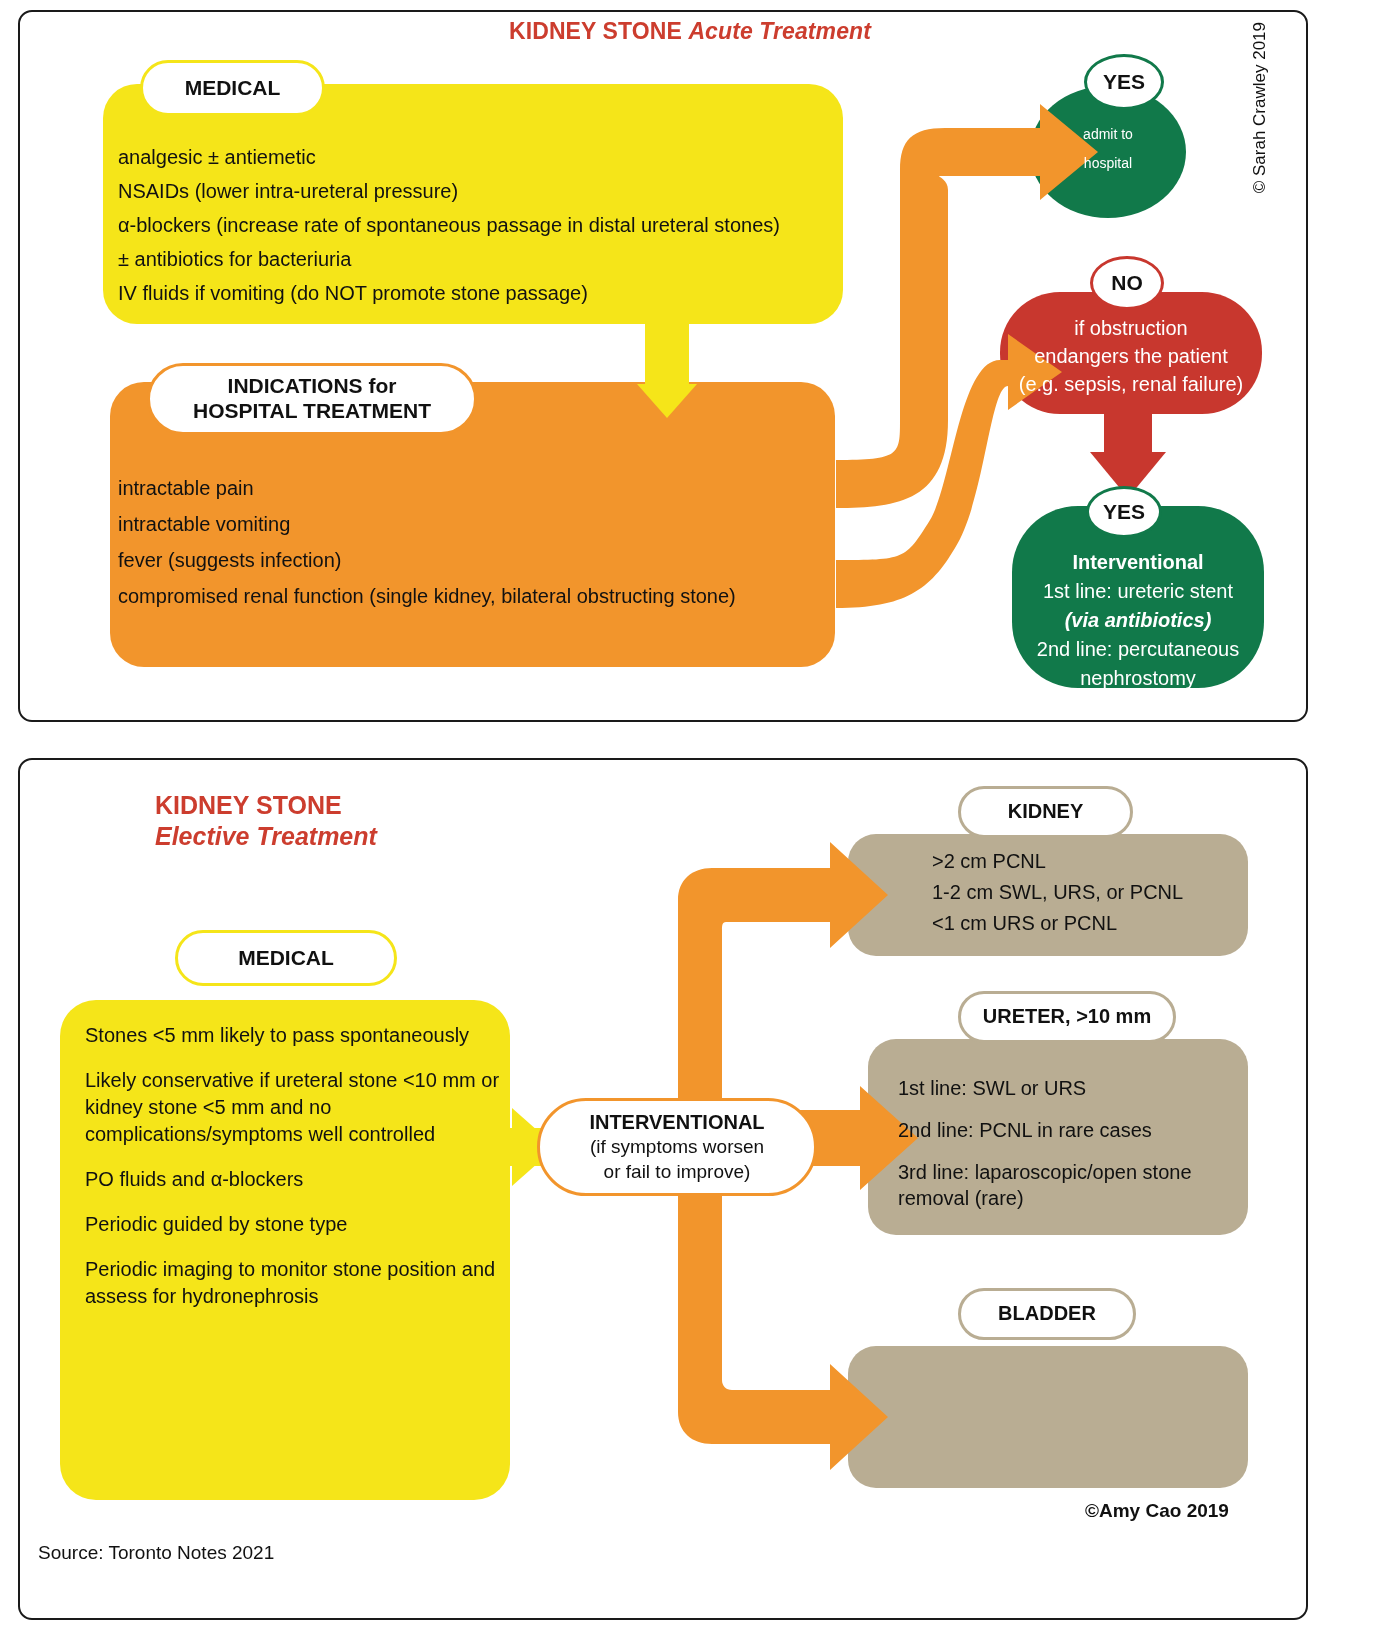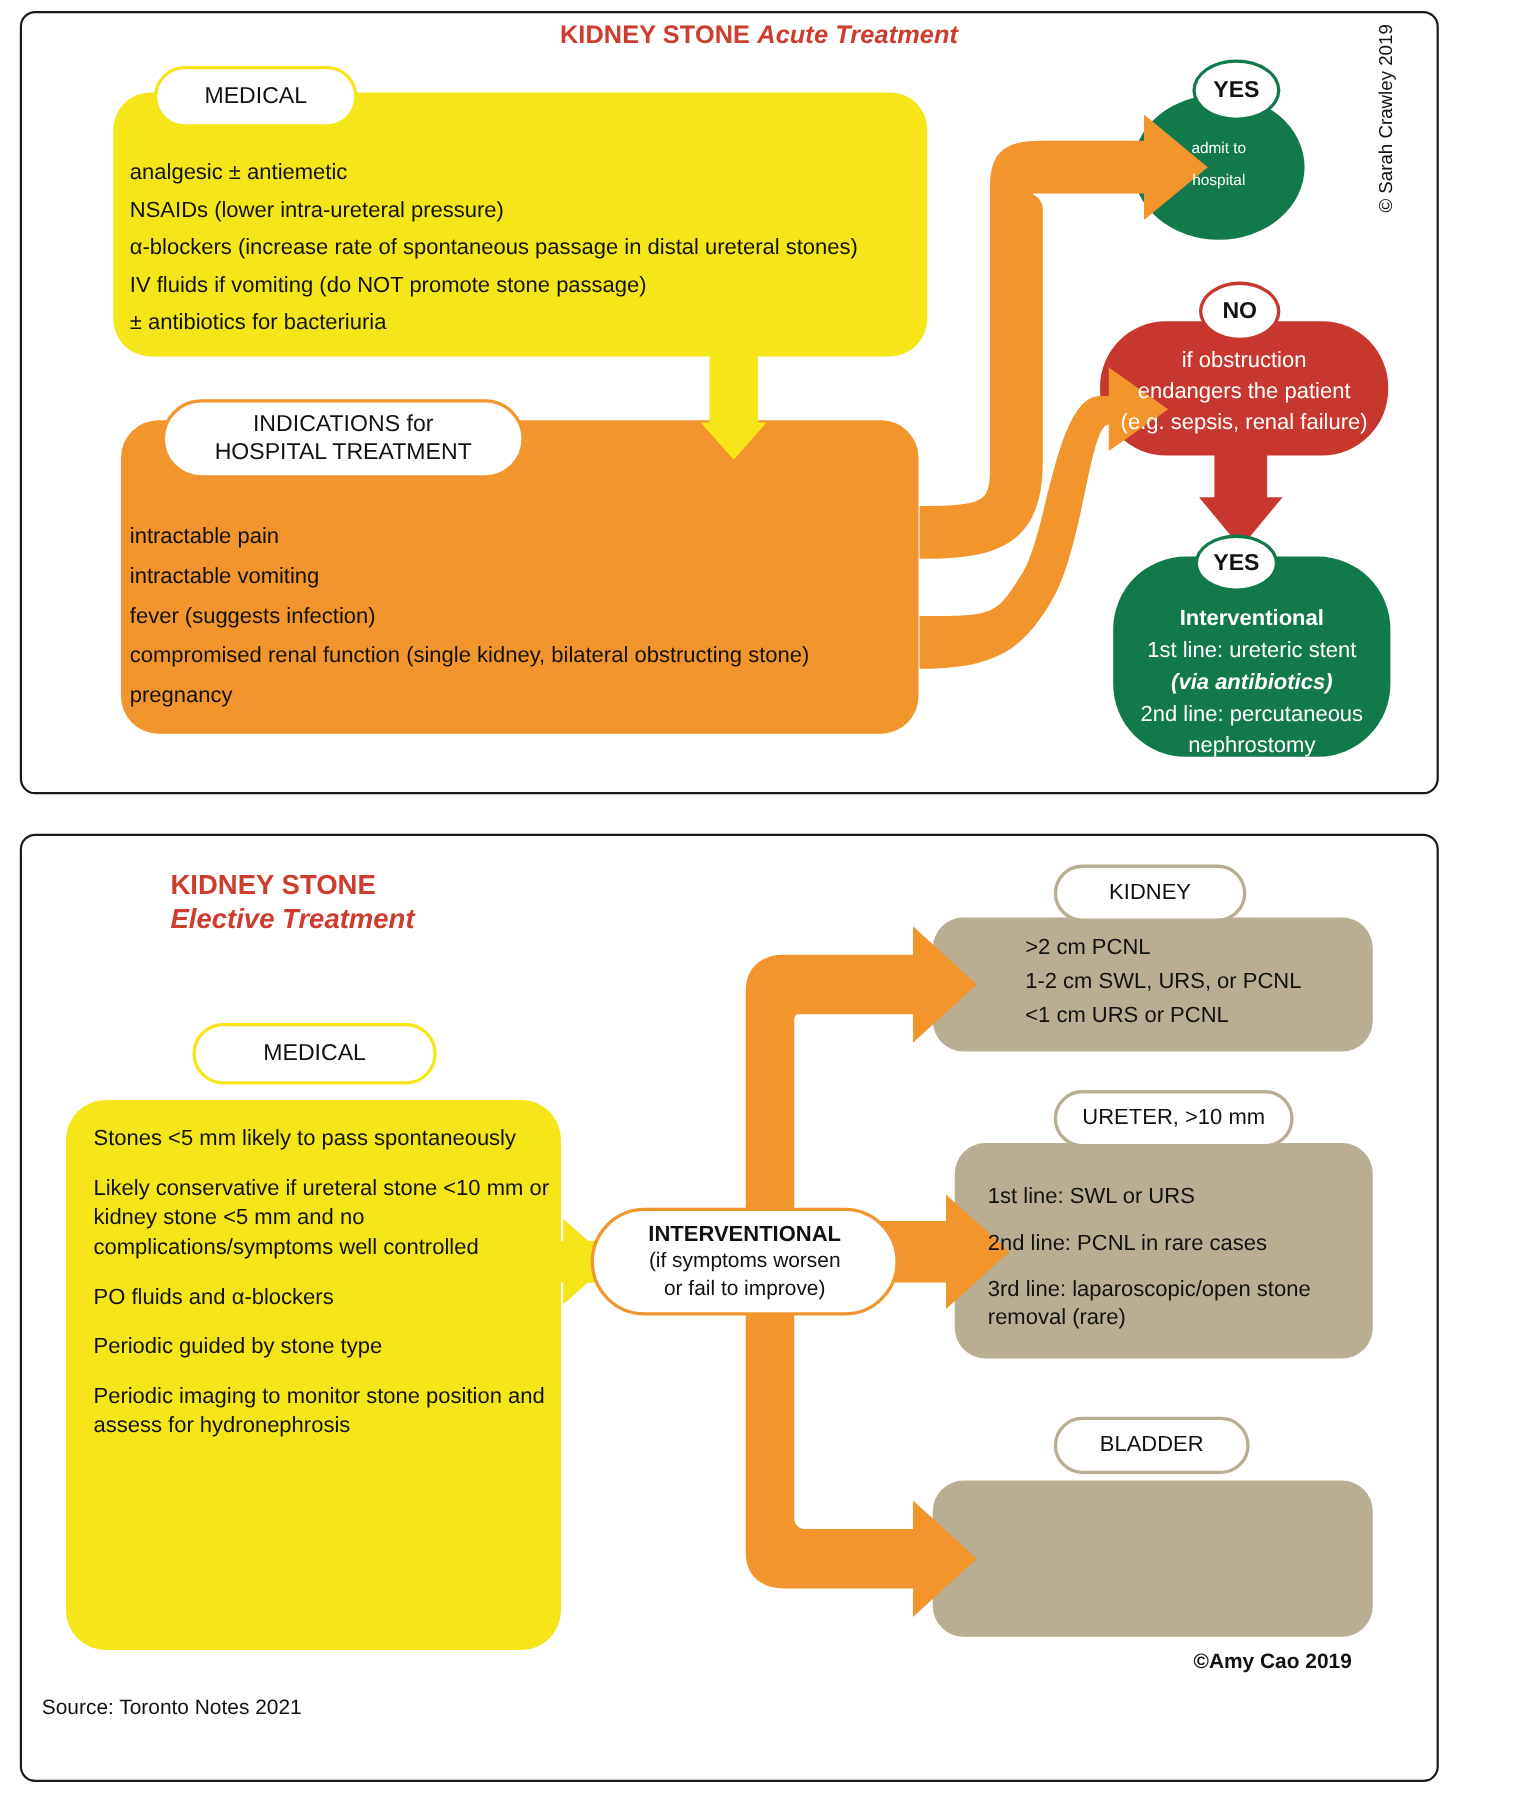--- a/index.html
+++ b/index.html
@@ -44,21 +44,21 @@
   .tan    { background: #b9ad93; }
   .green  { background: #11794a; }
   .red    { background: #c8372e; }
 
   .cap {
     position: absolute;
     background: #fff;
     border-radius: 40px;
     display: flex; align-items: center; justify-content: center;
     text-align: center;
-    font-weight: normal; color: #111;
+    font-weight: bold; color: #111;
     line-height: 1.18;
     z-index: 6;
   }
   .cap.y { border: 3px solid #f5e519; }
   .cap.o { border: 3px solid #f2952c; }
   .cap.t { border: 3px solid #b9ad93; }
 
   .list { position: absolute; color: #111; z-index: 5; }
   .list div { white-space: nowrap; }
 
@@ -217,35 +217,34 @@
   </div>
 
   <div id="copy-sarah">© Sarah Crawley 2019</div>
 
   <div class="body-box yellow" id="medical-box"></div>
   <div class="cap y" id="medical-cap">MEDICAL</div>
   <div class="list" id="medical-list">
     <div>analgesic ± antiemetic</div>
     <div>NSAIDs (lower intra-ureteral pressure)</div>
     <div>α-blockers (increase rate of spontaneous passage in distal ureteral stones)</div>
+    <div>± antibiotics for bacteriuria</div>
     <div>IV fluids if vomiting (do NOT promote stone passage)</div>
-    <div>± antibiotics for bacteriuria</div>
   </div>
 
   <div class="body-box orange" id="indications-box"></div>
   <div class="cap o" id="indications-cap">
     <span>INDICATIONS for</span>
     <span>HOSPITAL TREATMENT</span>
   </div>
   <div class="list" id="indications-list">
     <div>intractable pain</div>
     <div>intractable vomiting</div>
     <div>fever (suggests infection)</div>
     <div>compromised renal function (single kidney, bilateral obstructing stone)</div>
-    <div>pregnancy</div>
   </div>
 
   <div class="body-box green" id="admit-circle"></div>
   <div id="admit-text">
     <div>admit to</div>
     <div>hospital</div>
   </div>
   <div class="dcap g" id="admit-yes">YES</div>
 
   <div class="body-box red" id="obstruct-box"></div>

